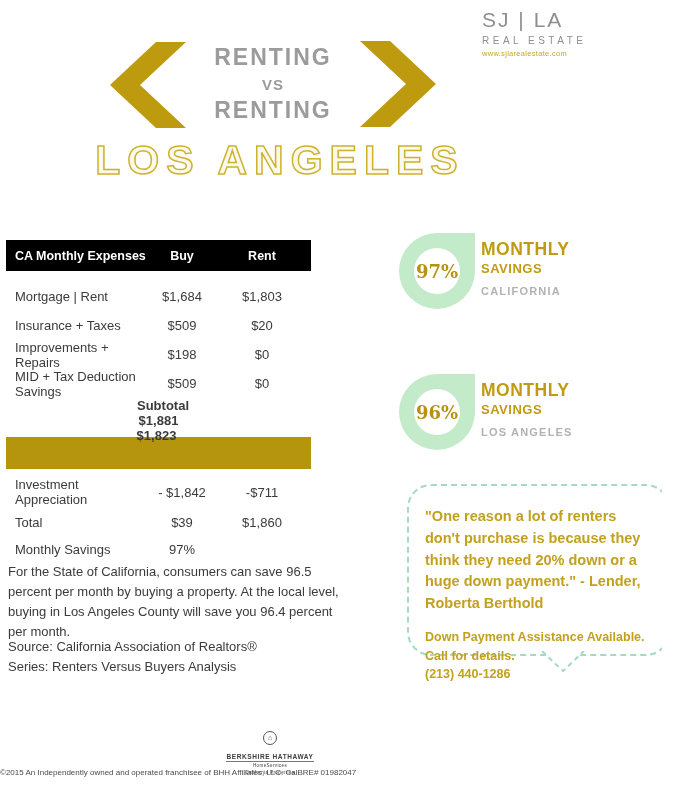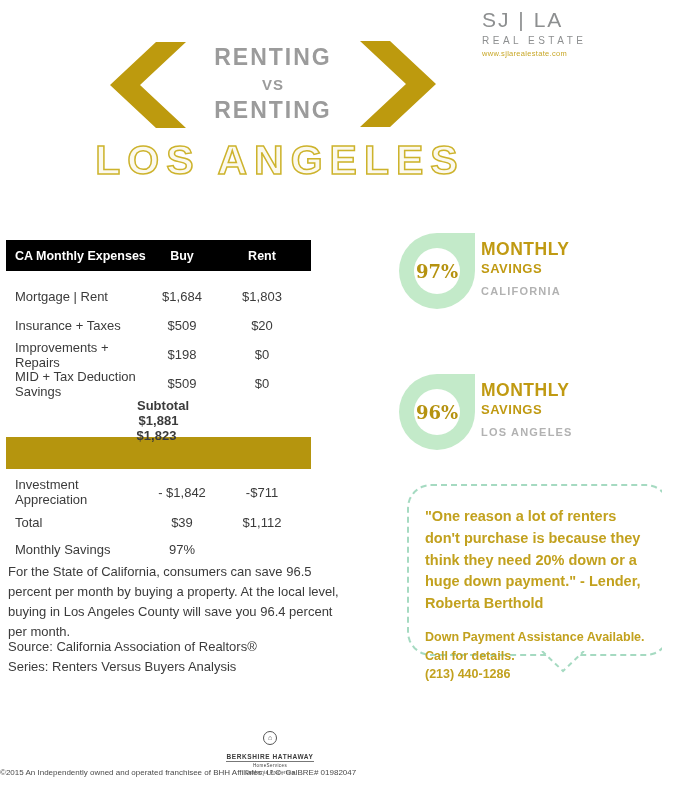--- a/index.html
+++ b/index.html
@@ -135,21 +135,21 @@
 
     <div class="t-rows2">
       <div class="t-row">
         <div class="t-label">Investment Appreciation</div>
         <div class="t-col">- $1,842</div>
         <div class="t-col last">-$711</div>
       </div>
       <div class="t-row">
         <div class="t-label">Total</div>
         <div class="t-col">$39</div>
-        <div class="t-col last">$1,112</div>
+        <div class="t-col last">$1,860</div>
       </div>
       <div class="t-row" style="height:24px;">
         <div class="t-label">Monthly Savings</div>
         <div class="t-col">97%</div>
         <div class="t-col last"></div>
       </div>
     </div>
   </div>
 
   <div class="donut-wrap" style="top:233px;">

